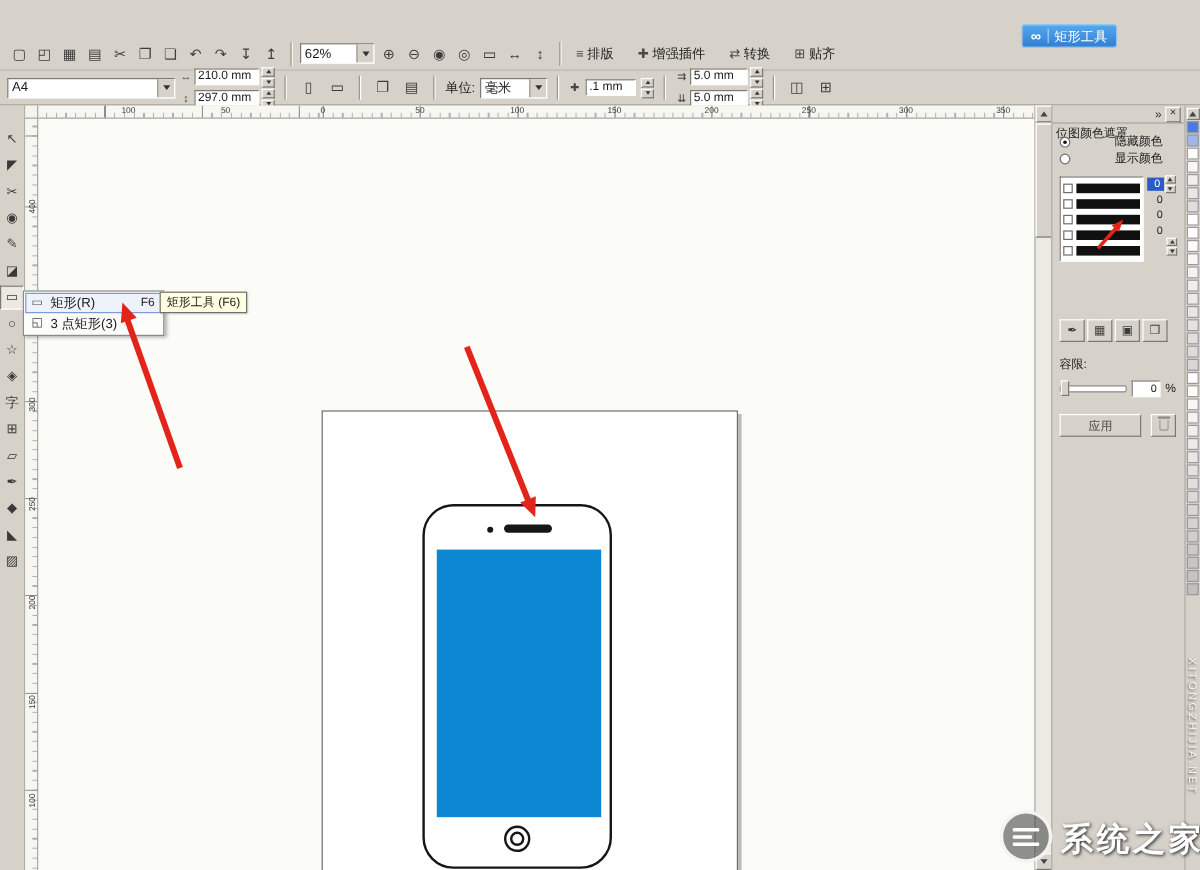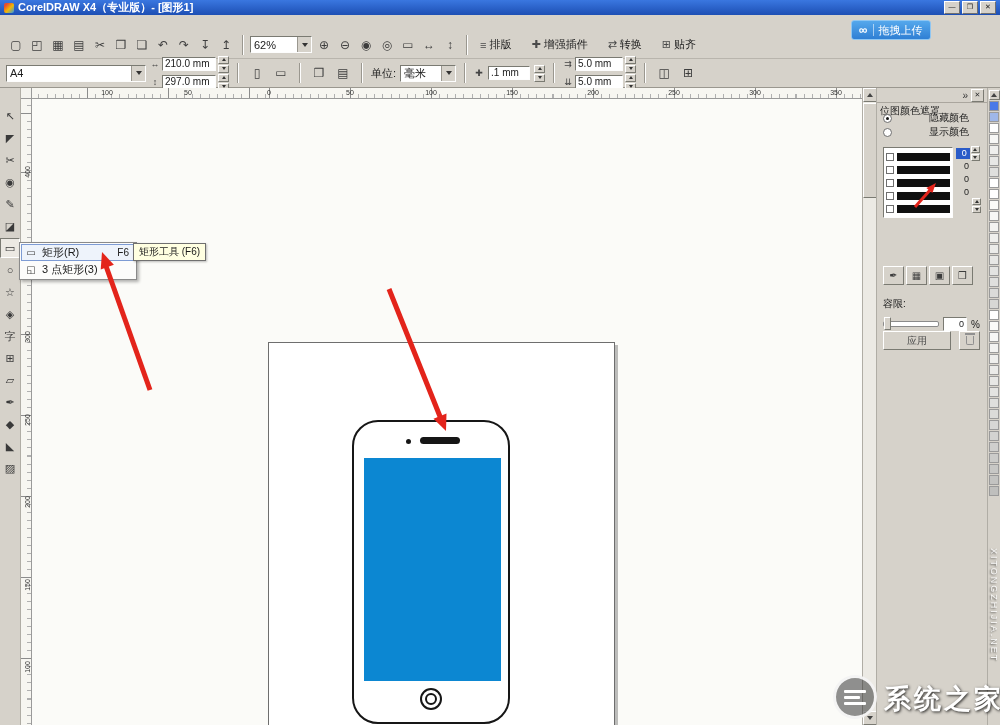--- a/index.html
+++ b/index.html
@@ -157,21 +157,21 @@
     font-size:10px;color:#3d3d3d;}
   .tol-label-row{margin-top:12px;font-size:10px;}
   .tol-slider-row{display:flex;align-items:center;gap:4px;margin-top:6px;}
   .slider-track{width:54px;height:4px;background:#fff;border:1px solid #8a8a8a;
     border-radius:2px;position:relative;flex:0 0 auto;}
   .slider-thumb{position:absolute;left:0;top:-5px;width:7px;height:13px;background:#d6d2ca;
     border:1px solid;border-color:#fff #7a7a72 #7a7a72 #fff;box-sizing:border-box;}
   .tol-input{width:18px;height:12px;line-height:12px;background:#fff;border:1px solid;
     border-color:#7a7a72 #fdfdfd #fdfdfd #7a7a72;font-size:9px;text-align:right;padding:0 2px;}
   .tol-unit{font-size:10px;}
-  .apply-row{display:flex;align-items:center;gap:8px;}
+  .apply-row{display:flex;align-items:center;margin-top:14px;gap:8px;}
   .apply-btn{width:66px;height:17px;background:#d6d2ca;border:1px solid;
     border-color:#fff #7a7a72 #7a7a72 #fff;font-size:10px;color:#4a4a4a;
     font-family:inherit;display:flex;align-items:center;justify-content:center;}
   .trash-btn{width:19px;height:17px;background:#d6d2ca;border:1px solid;
     border-color:#fff #7a7a72 #7a7a72 #fff;display:flex;align-items:center;justify-content:center;}
   .trash-icon{position:relative;width:8px;height:9px;border:1px solid #909090;
     border-top:none;border-radius:0 0 2px 2px;box-sizing:border-box;}
   .trash-icon::before{content:"";position:absolute;left:-2px;top:-3px;width:10px;height:2px;background:#909090;}
 
   
@@ -216,29 +216,20 @@
     color:#fff;letter-spacing:3px;text-shadow:1px 1px 3px rgba(0,0,0,.85);white-space:nowrap;}
   .wm-vert{position:absolute;right:1px;top:548px;z-index:60;writing-mode:vertical-rl;
     font-size:9px;color:rgba(255,255,255,.9);letter-spacing:2px;
     text-shadow:1px 1px 2px rgba(0,0,0,.6);}
 </style>
 </head>
 <body>
 
 <div class="app">
 
-  <div class="titlebar">
-    <span class="app-icon"></span>
-    <span class="title-text">CorelDRAW X4（专业版）- [图形1]</span>
-    <span class="win-controls">
-      <span class="winbtn">—</span>
-      <span class="winbtn">❐</span>
-      <span class="winbtn">✕</span>
-    </span>
-  </div>
 
 
   <div class="toolbar">
     <span class="tb-group">
 
         <span class="tb-btn">
           <span>▢</span>
         </span>
 
         <span class="tb-btn">
@@ -759,21 +750,21 @@
     <polygon points="102,252 113.9,264.8 100.7,269.4" style="fill: rgb(227, 36, 27);"></polygon>
     <line x1="389" y1="289" x2="441" y2="419" stroke-width="5" style="stroke: rgb(227, 36, 27);"></line>
     <polygon points="446,431 433.5,418.8 446.5,413.6" style="fill: rgb(227, 36, 27);"></polygon>
     <line x1="915" y1="207" x2="931" y2="189" stroke-width="3" style="stroke: rgb(227, 36, 27);"></line>
     <polygon points="936,183 932.4,193.1 926.4,187.9" style="fill: rgb(227, 36, 27);"></polygon>
   </svg>
 
   <div class="upload-btn">
     <span class="upload-ico">∞</span>
     <span class="upload-div"></span>
-    <span>拖拽上传</span>
+    <span>矩形工具</span>
   </div>
 
   <div class="wm-logo">
       <i></i>
       <i></i>
       <i></i>
     </div>
   <div class="wm-text">系统之家</div>
   <div class="wm-vert">XITONGZHIJIA.NET</div>
 

